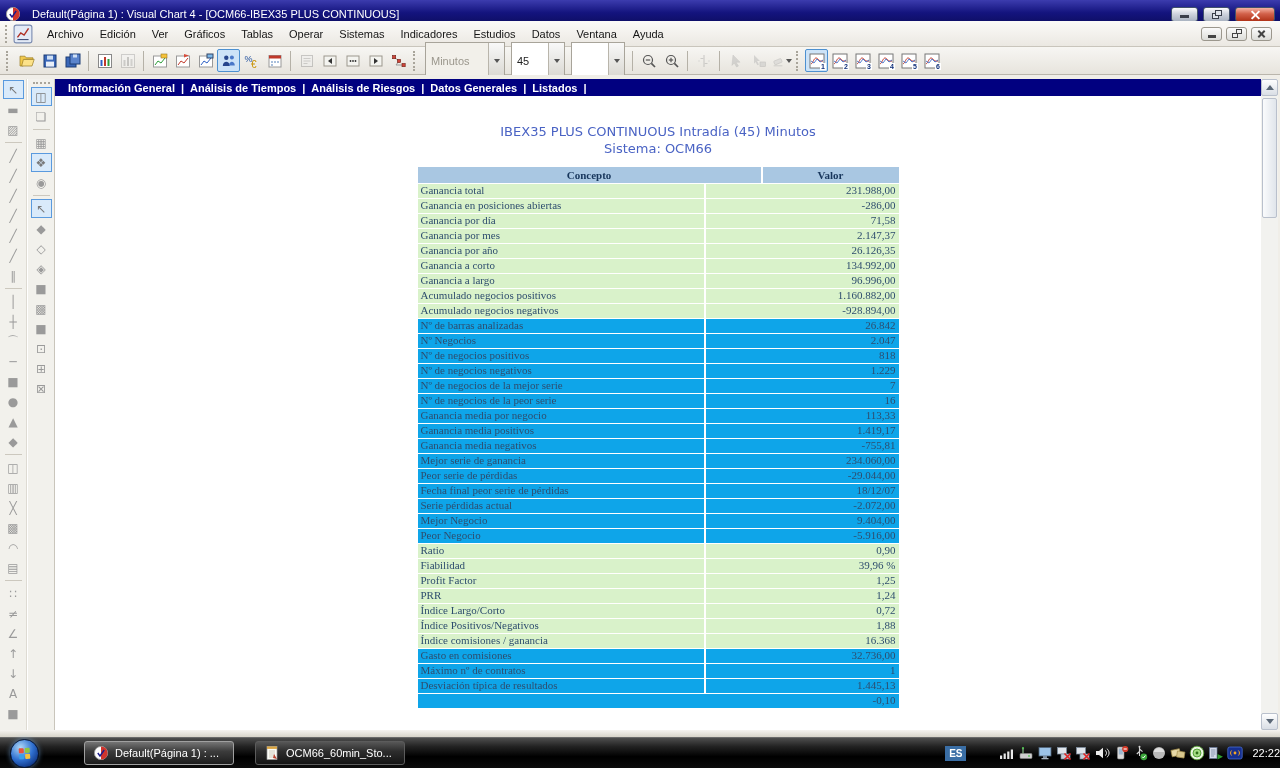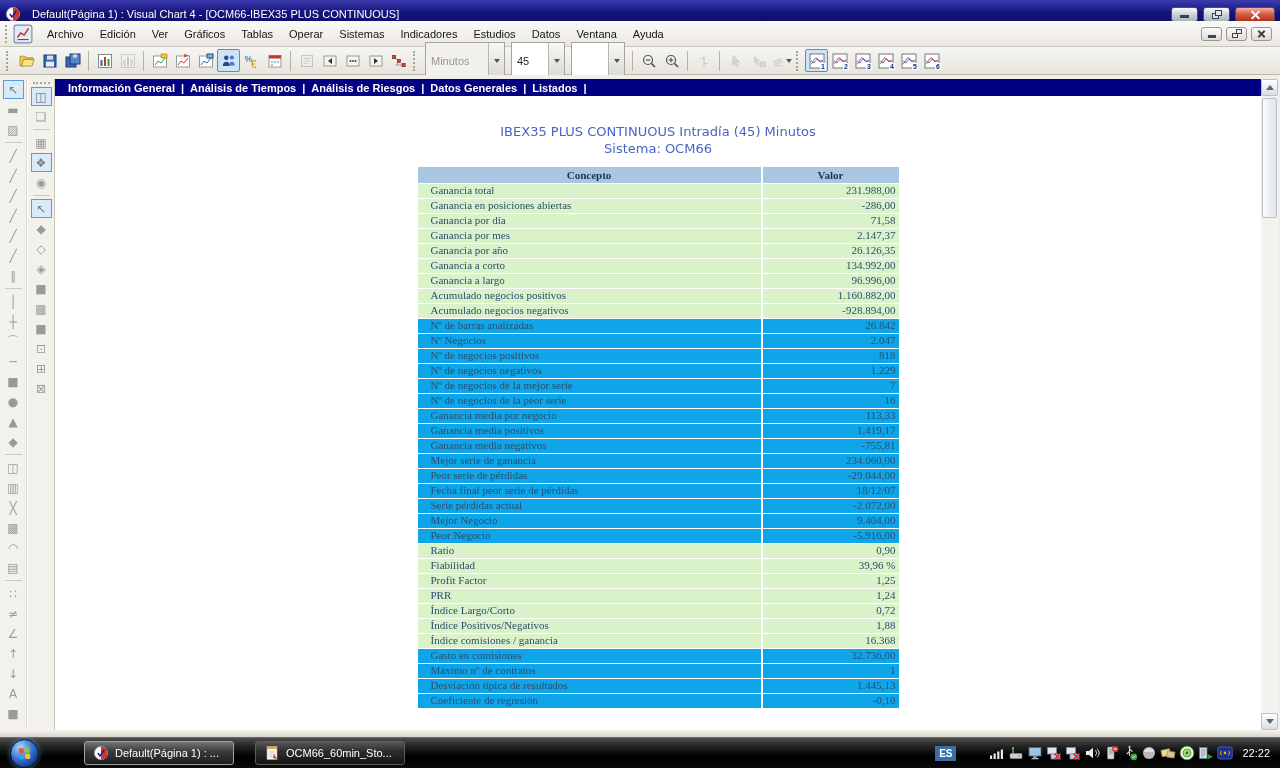--- a/index.html
+++ b/index.html
@@ -80,21 +80,21 @@
   .rpt-title{margin-top:27px;text-align:center;color:#4a63c4;font-size:13px;line-height:17px;
     font-family:"DejaVu Sans",sans-serif}
 
   .table-wrap{width:481px;margin:10px auto 0;font-family:Liberation Serif, serif}
   .thead{display:flex;height:16px;background:#a9c7e2;margin-bottom:1px}
   .thead div{font-size:11px;font-weight:bold;color:#17365c;line-height:16px;text-align:center}
   .thead .h1{width:345px;border-right:2px solid #fff}
   .thead .h2{flex:1}
   .trow{display:flex;height:14px;margin-bottom:1px}
   .trow div{font-size:11px;line-height:13px;color:#2e4d6e}
-  .trow .c1{width:345px;padding-left:13px;border-right:2px solid #fff;white-space:nowrap;overflow:hidden}
+  .trow .c1{width:288px;padding-left:3px;border-right:2px solid #fff;white-space:nowrap;overflow:hidden}
   .trow .c2{flex:1;text-align:right;padding-right:3px}
   .tone-green{background:#d9f2ca}
   .tone-yellow{background:#0ea5e9}
 
   
   .scrollbar{position:absolute;right:2px;top:4px;bottom:0;width:17px;background:#f2f2ef}
   .sb-btn{position:absolute;left:0;width:17px;height:17px;border:1px solid #b9c0cc;border-radius:2px;
     background:linear-gradient(#fefefe,#d9dee5);display:flex;align-items:center;justify-content:center}
   .sb-btn.up{top:0}.sb-btn.down{bottom:0}
   .tri-up-s{width:0;height:0;border-left:4px solid transparent;border-right:4px solid transparent;border-bottom:5px solid #5a6776}
@@ -117,21 +117,21 @@
   .orb-flag i{border-radius:1px}
   .orb-flag i:nth-child(1){background:#e8513c}.orb-flag i:nth-child(2){background:#8ec641}
   .orb-flag i:nth-child(3){background:#3aa0e8}.orb-flag i:nth-child(4){background:#f5c23a}
   .task-btn{height:24px;margin-left:21px;min-width:150px;max-width:160px;padding:0 8px;
     display:flex;align-items:center;gap:6px;color:#fff;font-size:11px;
     border:1px solid #5c5c5c;border-radius:3px;cursor:pointer;
     background:linear-gradient(#575757,#2d2d2d 42%,#141414)}
   .task-btn.active{border-color:#a0a0a0;background:linear-gradient(#757575,#3c3c3c 42%,#1d1d1d)}
   .task-btn .lbl{white-space:nowrap;overflow:hidden;text-overflow:ellipsis}
   .task-btn svg{width:16px;height:16px;flex:none}
-  .tray{margin-left:auto;display:flex;align-items:center;padding-right:10px}
+  .tray{margin-left:auto;display:flex;align-items:center;}
   .lang-badge{background:#3a6ea5;color:#fff;font-size:10px;font-weight:bold;
     padding:2px 4px;margin-right:30px;cursor:pointer}
   .tray-icon{width:16px;height:16px;margin-left:3px;cursor:pointer}
   .tray-icon svg{width:16px;height:16px}
   .clock{color:#fff;font-size:11px;margin-left:9px;text-shadow:0 1px 1px #000}
 </style>
 </head>
 <body>
 
 <div class="titlebar">
@@ -642,21 +642,20 @@
           </div>
           <div class="trow tone-yellow">
             <div class="c1">Máximo nº de contratos</div>
             <div class="c2">1</div>
           </div>
           <div class="trow tone-yellow">
             <div class="c1">Desviación típica de resultados</div>
             <div class="c2">1.445,13</div>
           </div>
           <div class="trow tone-yellow">
-            <div class="c1">Coeficiente de regresión</div>
             <div class="c2">-0,10</div>
           </div>
         </div>
     </div>
   </div>
 
   <div class="scrollbar">
     <div class="sb-btn up">
         <span class="tri-up-s"></span>
       </div>

